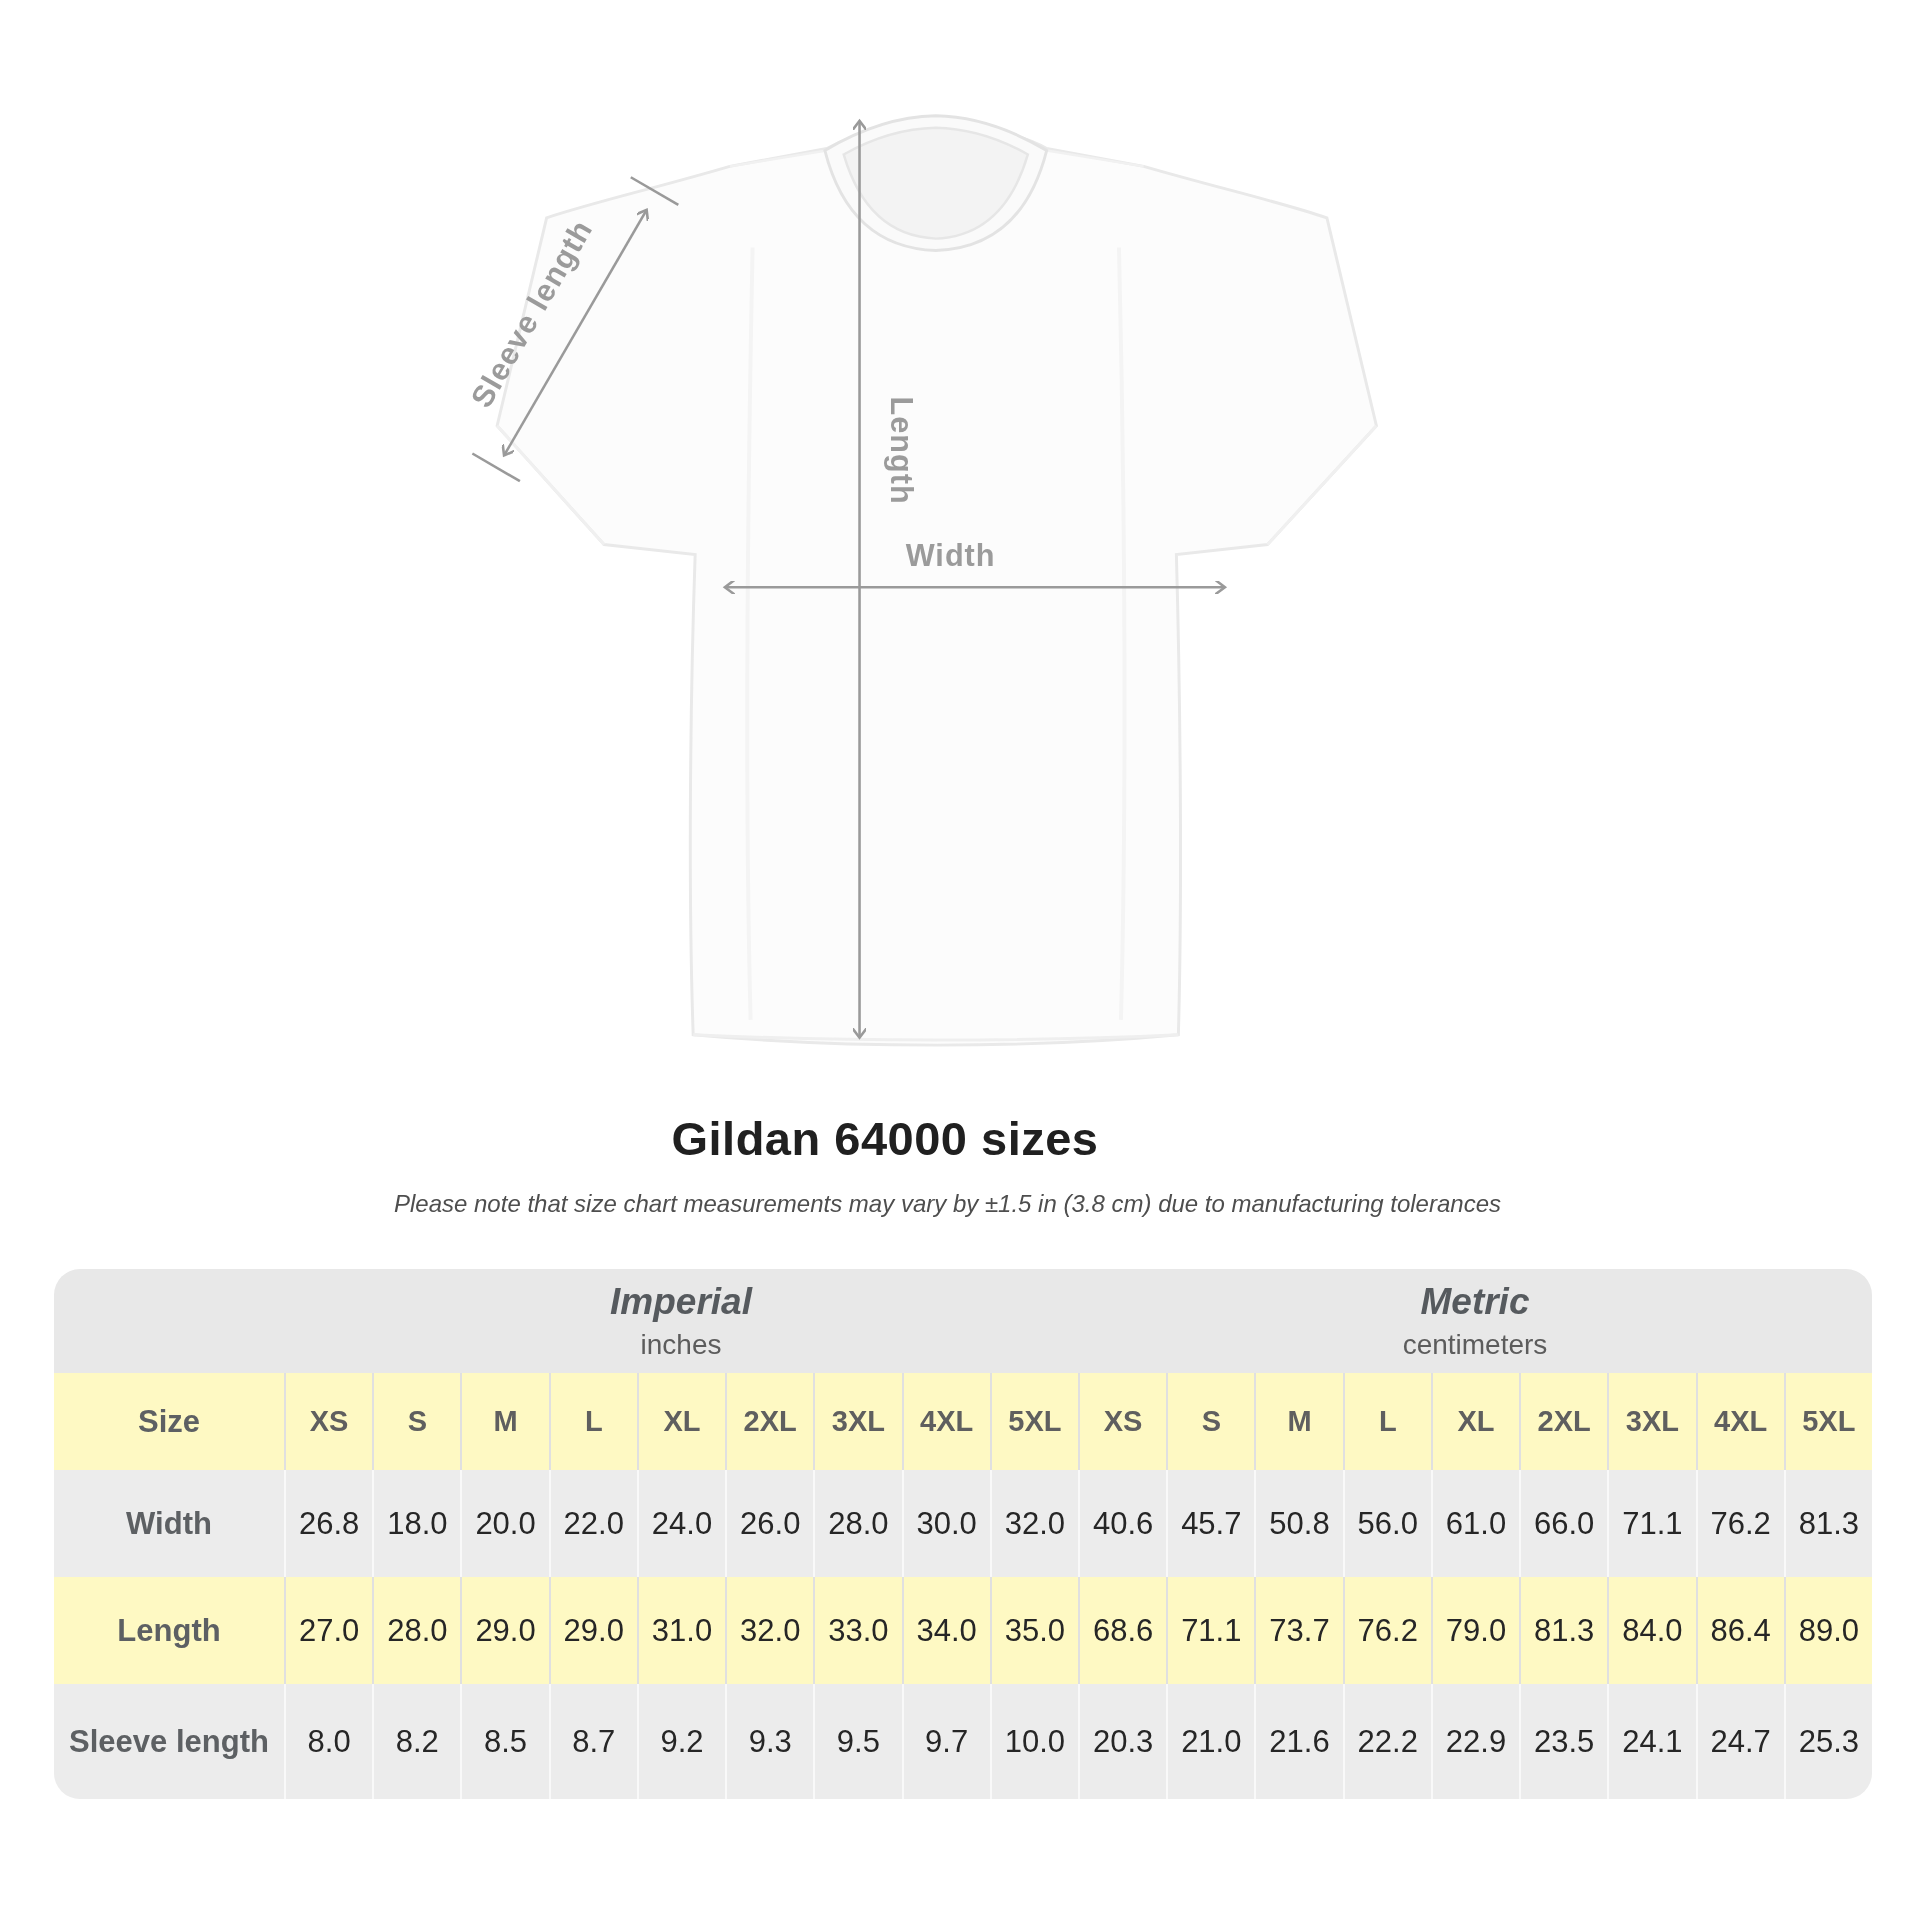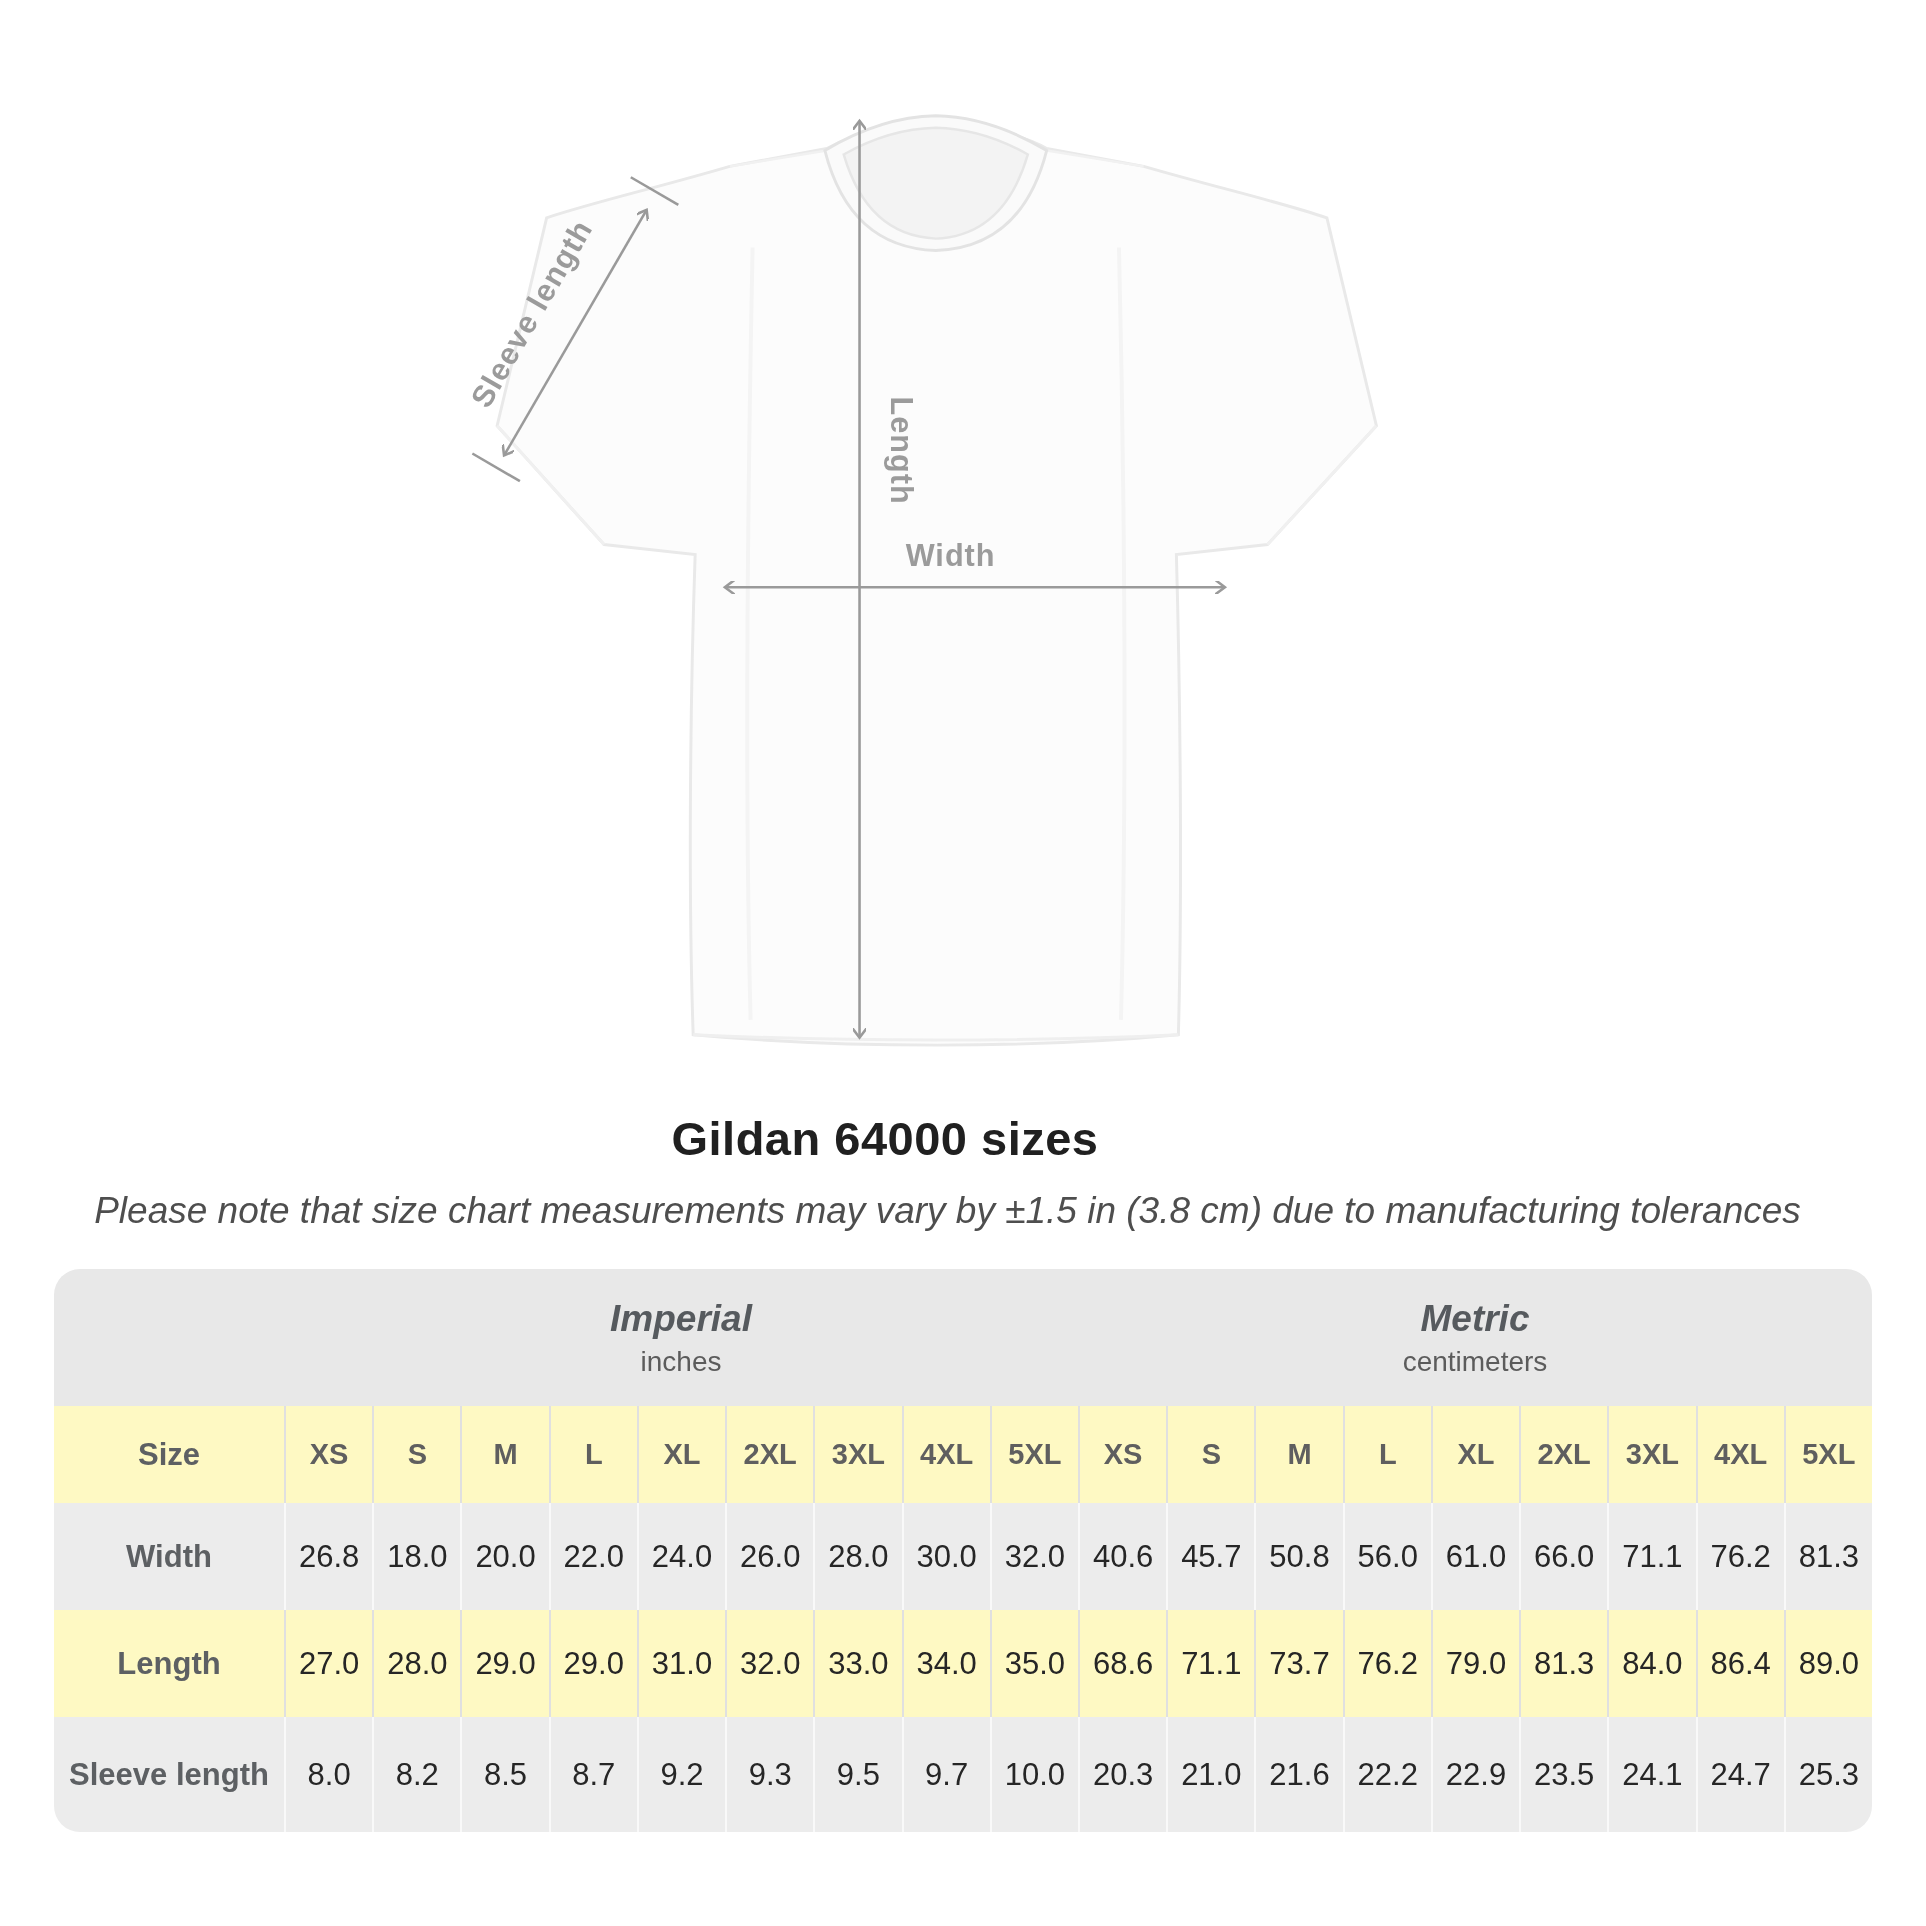--- a/index.html
+++ b/index.html
@@ -8,25 +8,25 @@
 
   
   .shirt-stage{position:absolute;top:0;left:0;width:1927px;height:1109px;}
   .shirt-stage svg{display:block;}
   .diag-label{fill:#9b9b9b;font-family:"Liberation Sans",sans-serif;font-weight:bold;font-size:31px;letter-spacing:1px;}
 
   
   .page-title{position:absolute;top:1111px;left:0;width:1770px;text-align:center;
     font-size:47px;font-weight:bold;color:#202020;letter-spacing:0.5px;}
   .page-subtitle{position:absolute;top:1190px;left:0;width:1895px;text-align:center;
-    font-size:37px;font-style:italic;color:#4e4e4e;}
+    font-size:24px;font-style:italic;color:#4e4e4e;}
 
   
   .size-table{position:absolute;left:54px;top:1269px;width:1818px;border-radius:26px;overflow:hidden;}
-  .band{display:flex;height:137px;background:#e8e8e8;justify-content:flex-end;}
+  .band{display:flex;height:104px;background:#e8e8e8;justify-content:flex-end;}
   .band .spacer{width:230px;flex:0 0 auto;}
   .band .group{flex:1 1 0;display:flex;flex-direction:column;align-items:center;justify-content:center;gap:6px;}
   .group-label{font-size:37px;font-weight:bold;font-style:italic;color:#565a5e;}
   .group-sublabel{font-size:28px;color:#5c5c5c;}
 
   .trow{display:flex;}
   .trow.white{background:#fef9c3;}
   .trow.gray{background:#ececec;}
   .trow .label-cell{width:230px;flex:0 0 auto;display:flex;align-items:center;justify-content:center;
     font-size:31px;font-weight:bold;color:#5d6063;}

